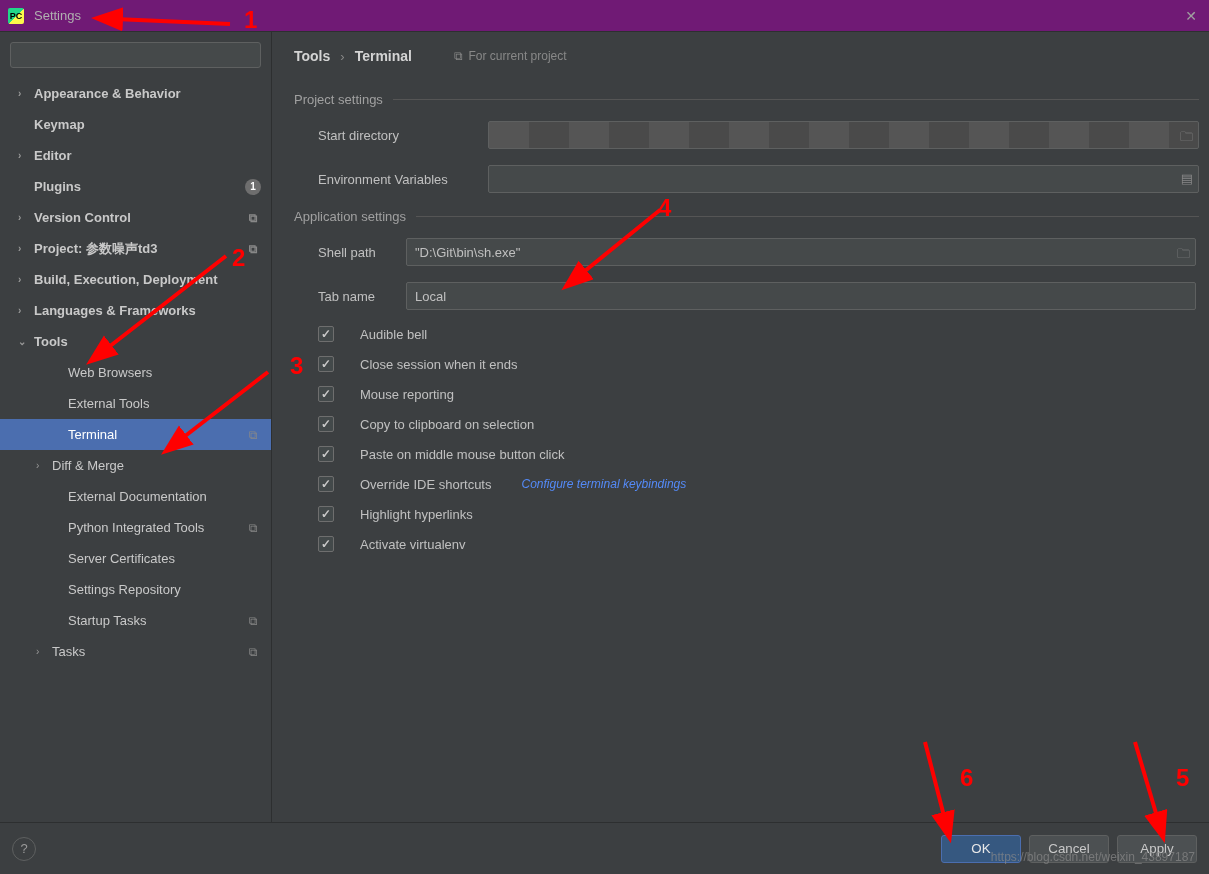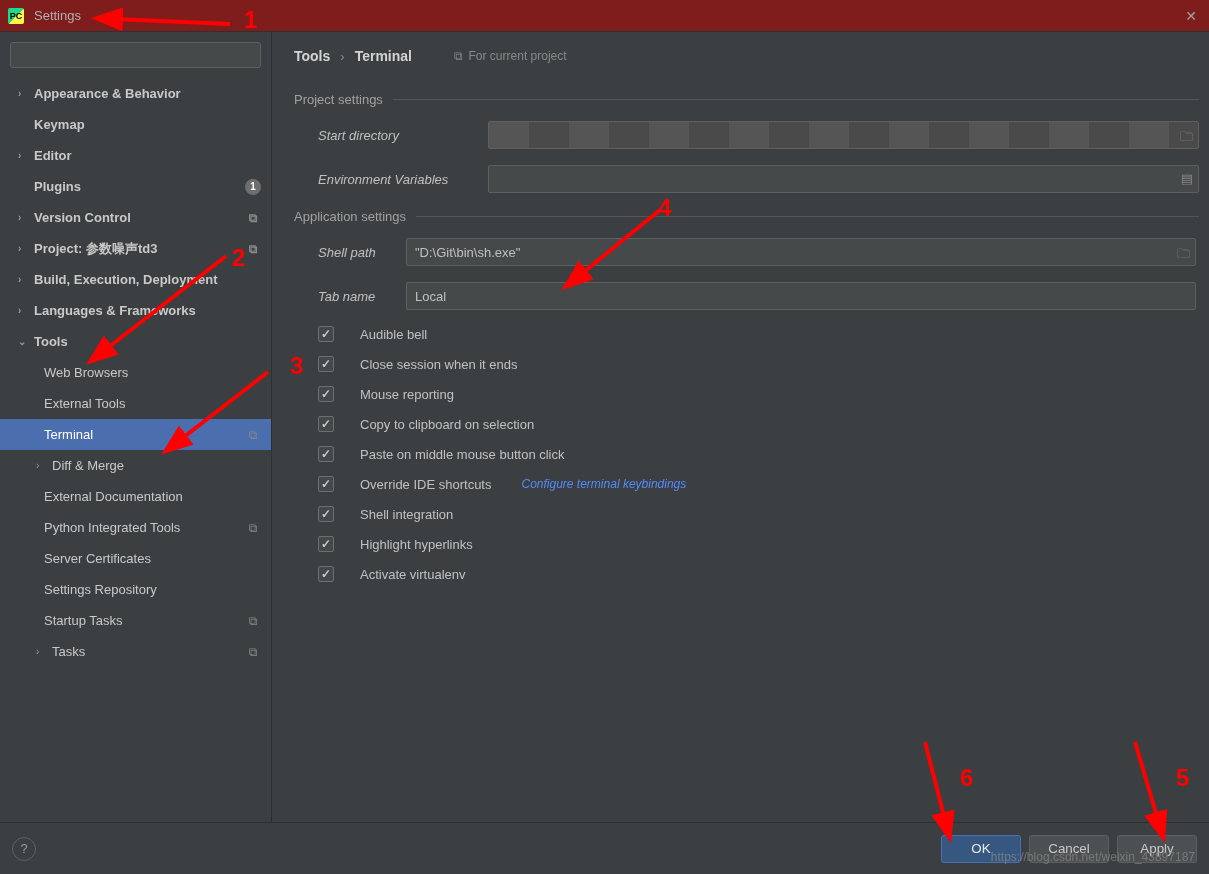--- a/index.html
+++ b/index.html
@@ -1,45 +1,45 @@
 <!DOCTYPE html>
 <html><head>
 <meta charset="utf-8">
 <style>
 * { box-sizing: border-box; margin: 0; padding: 0; font-family: "Segoe UI", Arial, sans-serif; }
 body { width: 1209px; height: 874px; background: #3c3f41; color: #bbbbbb; font-size: 13px; overflow: hidden; position: relative; }
-.titlebar { height: 32px; display: flex; align-items: center; padding: 0 8px; background: #7f1d1d; border-bottom: 1px solid #2d2f30; }
+.titlebar { height: 32px; display: flex; align-items: center; padding: 0 8px; background: #701a75; border-bottom: 1px solid #2d2f30; }
 .app-icon { width: 16px; height: 16px; background: linear-gradient(135deg, #21d789 50%, #fcf84a 50%); border-radius: 2px; margin-right: 10px; display:flex;align-items:center;justify-content:center;font-size:9px;font-weight:bold;color:#000;}
 .titlebar-title { color: #b0b0b0; font-size: 13px; }
 .close-btn { margin-left: auto; width: 20px; height: 20px; display: flex; align-items: center; justify-content: center; color: #a0a0a0; cursor: pointer; font-size: 14px;}
 .main { display: flex; height: calc(100% - 32px - 52px); }
 .sidebar { width: 272px; background: #3c3f41; border-right: 1px solid #2d2f30; display: flex; flex-direction: column; }
 .search-wrap { padding: 10px 10px 6px 10px; }
 .search { width: 100%; height: 26px; background: #45494a; border: 1px solid #5e6060; border-radius: 3px; padding: 0 8px 0 26px; color: #bbb; position: relative; }
 .search-icon { position: absolute; left: 18px; top: 16px; color: #888; font-size: 13px; pointer-events:none;}
 .tree { flex: 1; overflow-y: auto; padding-top: 4px; }
 .tree-item { height: 31px; display: flex; align-items: center; padding: 0 10px 0 18px; cursor: pointer; color: #c9c9c9; }
 .tree-item.selected { background: #4b6eaf; color: #fff; }
 .tree-item.bold { font-weight: bold; }
 .chev { width: 12px; display: inline-block; color: #999; font-size: 10px; margin-right: 4px; }
-.tree-item.child { padding-left: 28px; }
+.tree-item.child { padding-left: 52px; }
 .tree-item.child2 { padding-left: 36px; }
 .tree-label { flex: 1; white-space: nowrap; overflow: hidden; text-overflow: ellipsis; }
 .right-icon { color: #888; font-size: 12px; margin-left: 6px; width:16px;text-align:center;}
 .badge { background: #6e6e6e; color: #fff; border-radius: 8px; min-width: 16px; height: 16px; font-size: 10px; display:flex; align-items:center; justify-content:center; padding:0 4px;}
 .content { flex: 1; padding: 16px 10px 0 22px; overflow-y: auto; position: relative; }
 .breadcrumb { display: flex; align-items: center; gap: 10px; margin-bottom: 28px; }
 .crumb { color: #d4d4d4; font-weight: bold; font-size: 14px; }
 .crumb-sep { color: #888; }
 .scope-note { color: #888; font-size: 12px; margin-left: 32px; display:flex;align-items:center;gap:6px;}
 .section { margin-bottom: 14px; }
 .section-header { display: flex; align-items: center; color: #a0a0a0; font-size: 13px; margin-bottom: 14px; }
 .section-header-line { flex: 1; height: 1px; background: #555; margin-left: 10px; }
 .form-row { display: flex; align-items: center; margin: 0 0 16px 24px; }
-.form-label { width: 170px; color: #c0c0c0; font-style: italic; }
+.form-label { width: 170px; color: #c0c0c0; }
 .form-input { flex: 1; height: 28px; background: #45494a; border: 1px solid #5e6060; border-radius: 2px; padding: 0 8px; color: #c0c0c0; font-size: 13px; max-width: 790px;}
 .form-input.blur { background: repeating-linear-gradient(90deg,#555,#555 40px,#4a4a4a 40px,#4a4a4a 80px);color:transparent;}
 .input-wrap { flex: 1; position: relative; max-width: 790px; display:flex;}
 .input-end-icon { position: absolute; right: 6px; top: 6px; color: #888; font-size: 13px; pointer-events:none;}
 .check-row { display: flex; align-items: center; margin: 0 0 14px 24px; gap: 16px; }
 .chk { width: 16px; height: 16px; border: 1px solid #6e6e6e; background: #43494a; margin-right: 10px; display:flex;align-items:center;justify-content:center;cursor:pointer;border-radius:2px;}
 .chk.checked::after { content: "✓"; color: #c9c9c9; font-size: 12px; font-weight:bold;}
 .check-label { color: #c0c0c0; }
 .link { color: #548af7; font-size: 12px; margin-left: 14px; cursor: pointer; font-style: italic; }
 .bottombar { position: absolute; bottom: 0; left: 0; right: 0; height: 52px; border-top: 1px solid #2d2f30; display: flex; align-items: center; padding: 0 12px; background: #3c3f41;}
@@ -226,24 +226,20 @@
             <span class="check-label">Copy to clipboard on selection</span>
           </div>
           <div class="check-row">
             <span class="chk checked"></span>
             <span class="check-label">Paste on middle mouse button click</span>
           </div>
           <div class="check-row">
             <span class="chk checked"></span>
             <span class="check-label">Override IDE shortcuts</span>
             <span class="link">Configure terminal keybindings</span>
-          </div>
-          <div class="check-row">
-            <span class="chk checked"></span>
-            <span class="check-label">Shell integration</span>
           </div>
           <div class="check-row">
             <span class="chk checked"></span>
             <span class="check-label">Highlight hyperlinks</span>
           </div>
           <div class="check-row">
             <span class="chk checked"></span>
             <span class="check-label">Activate virtualenv</span>
           </div>
         </div>

